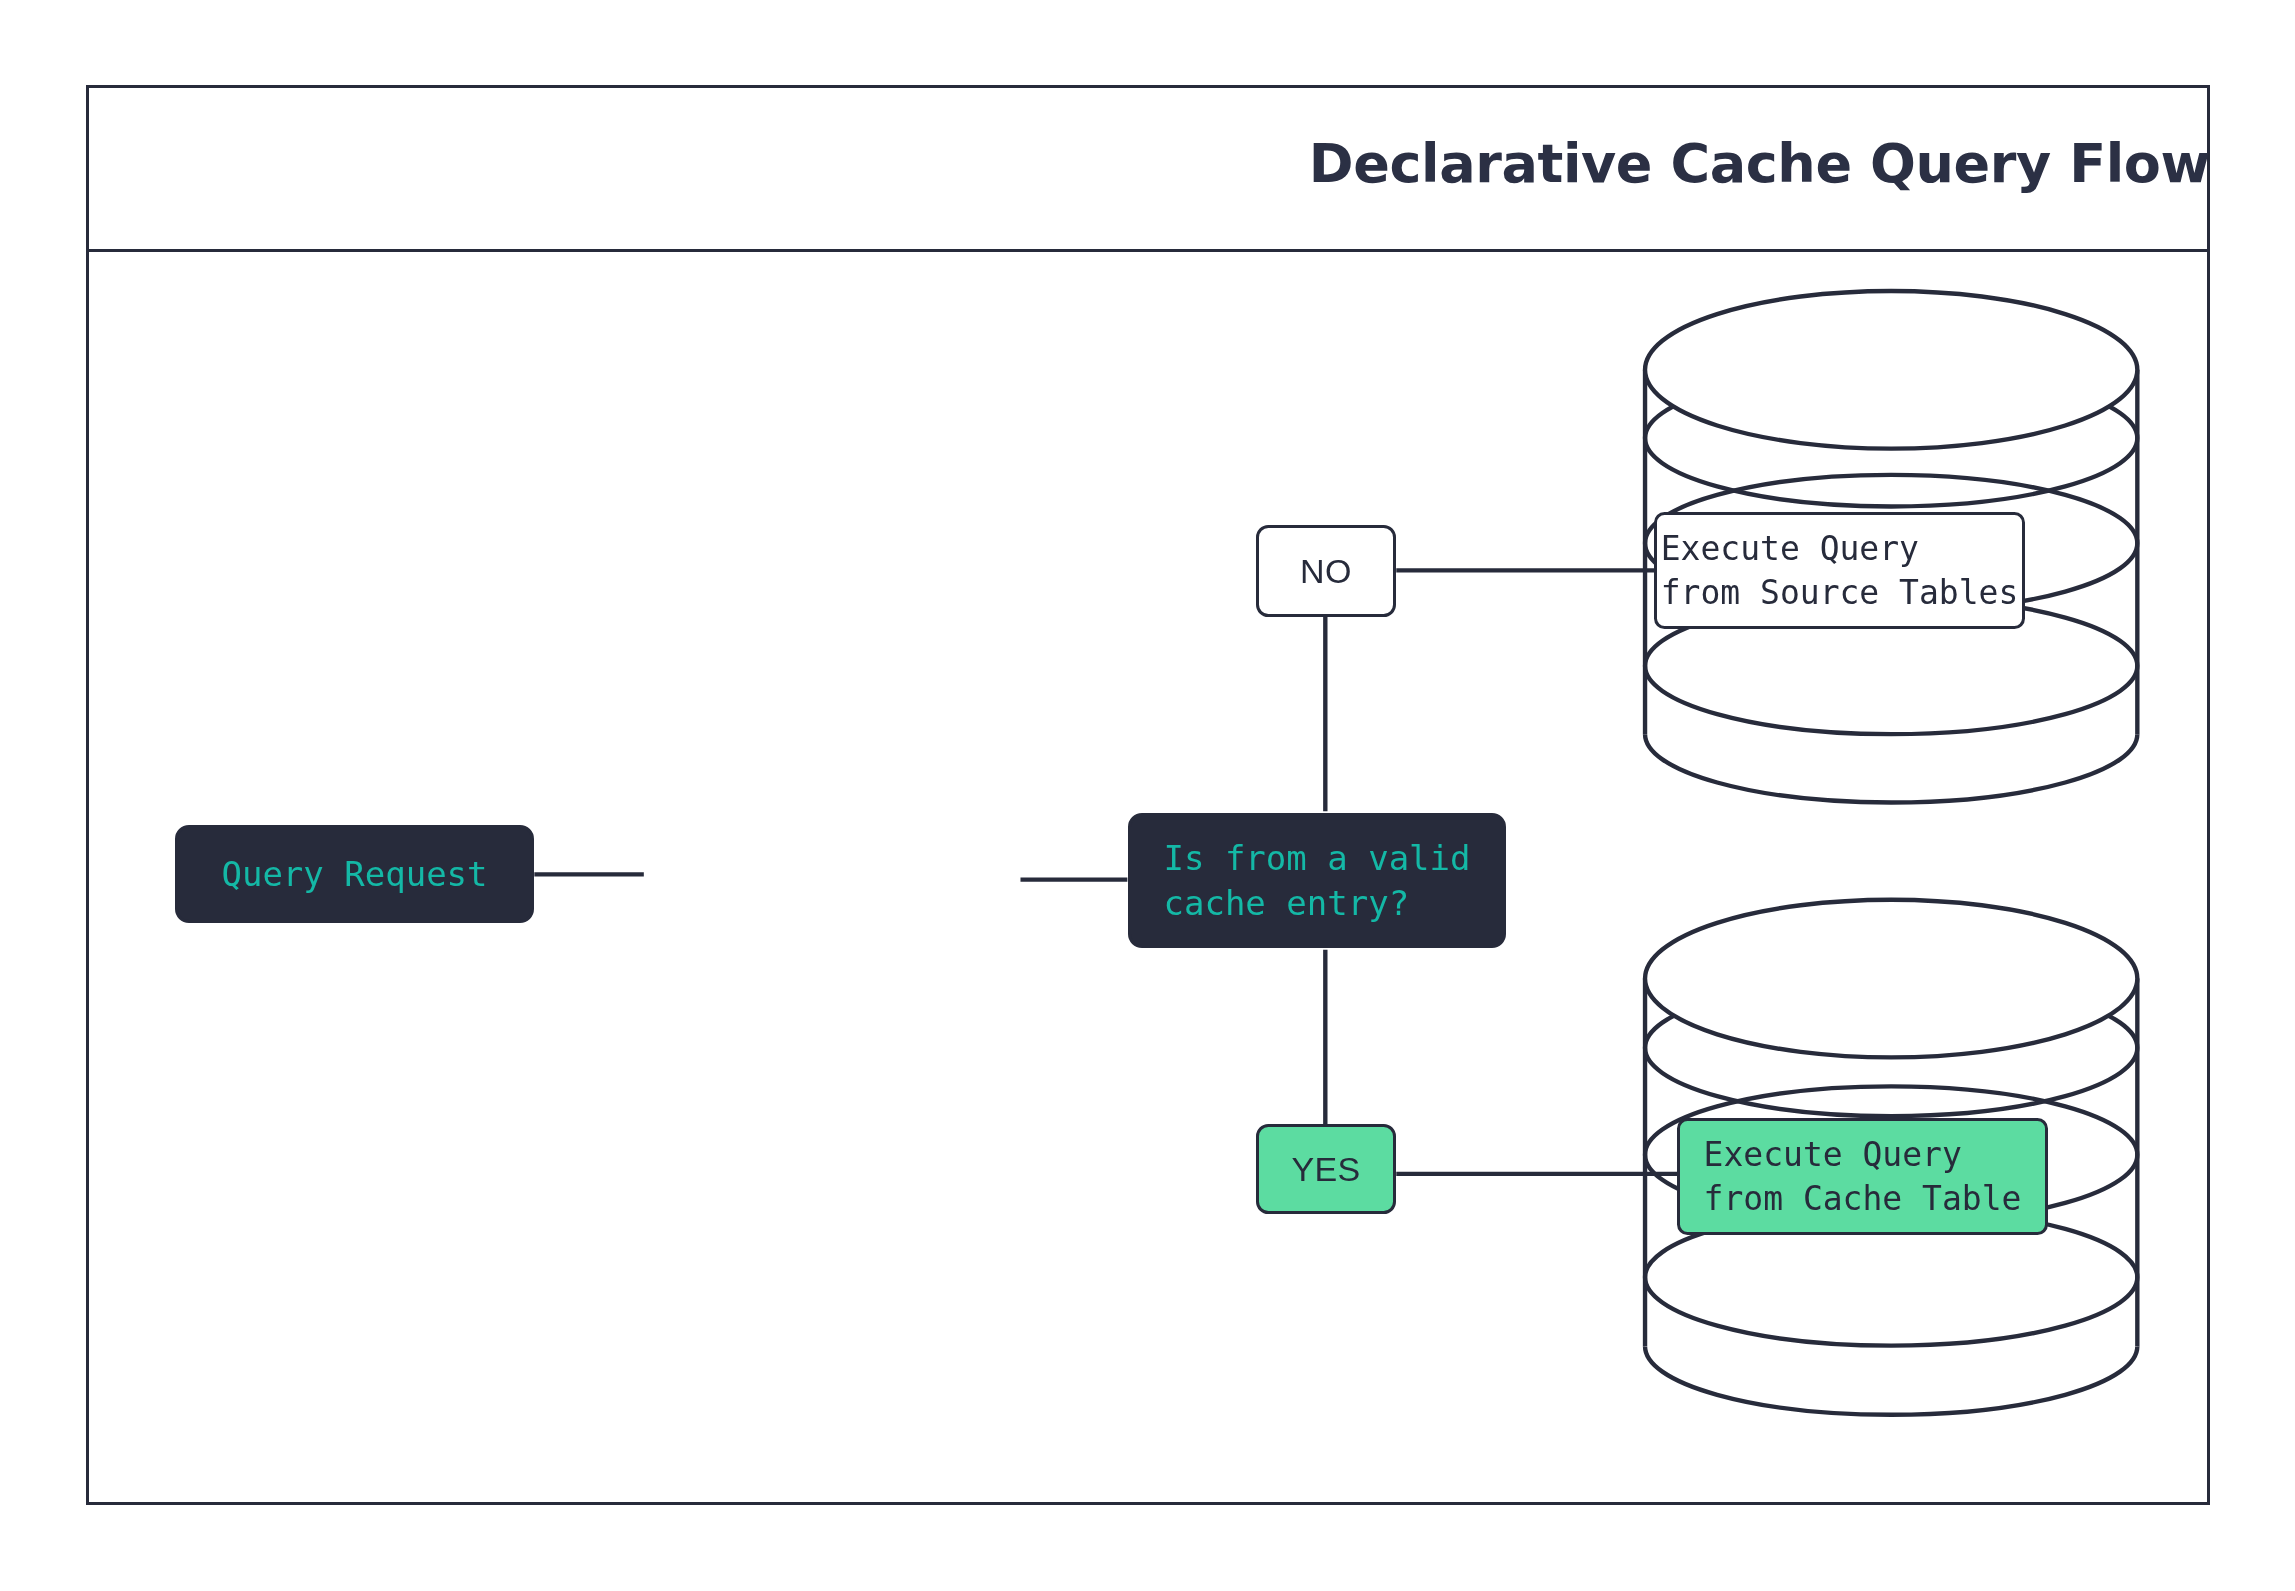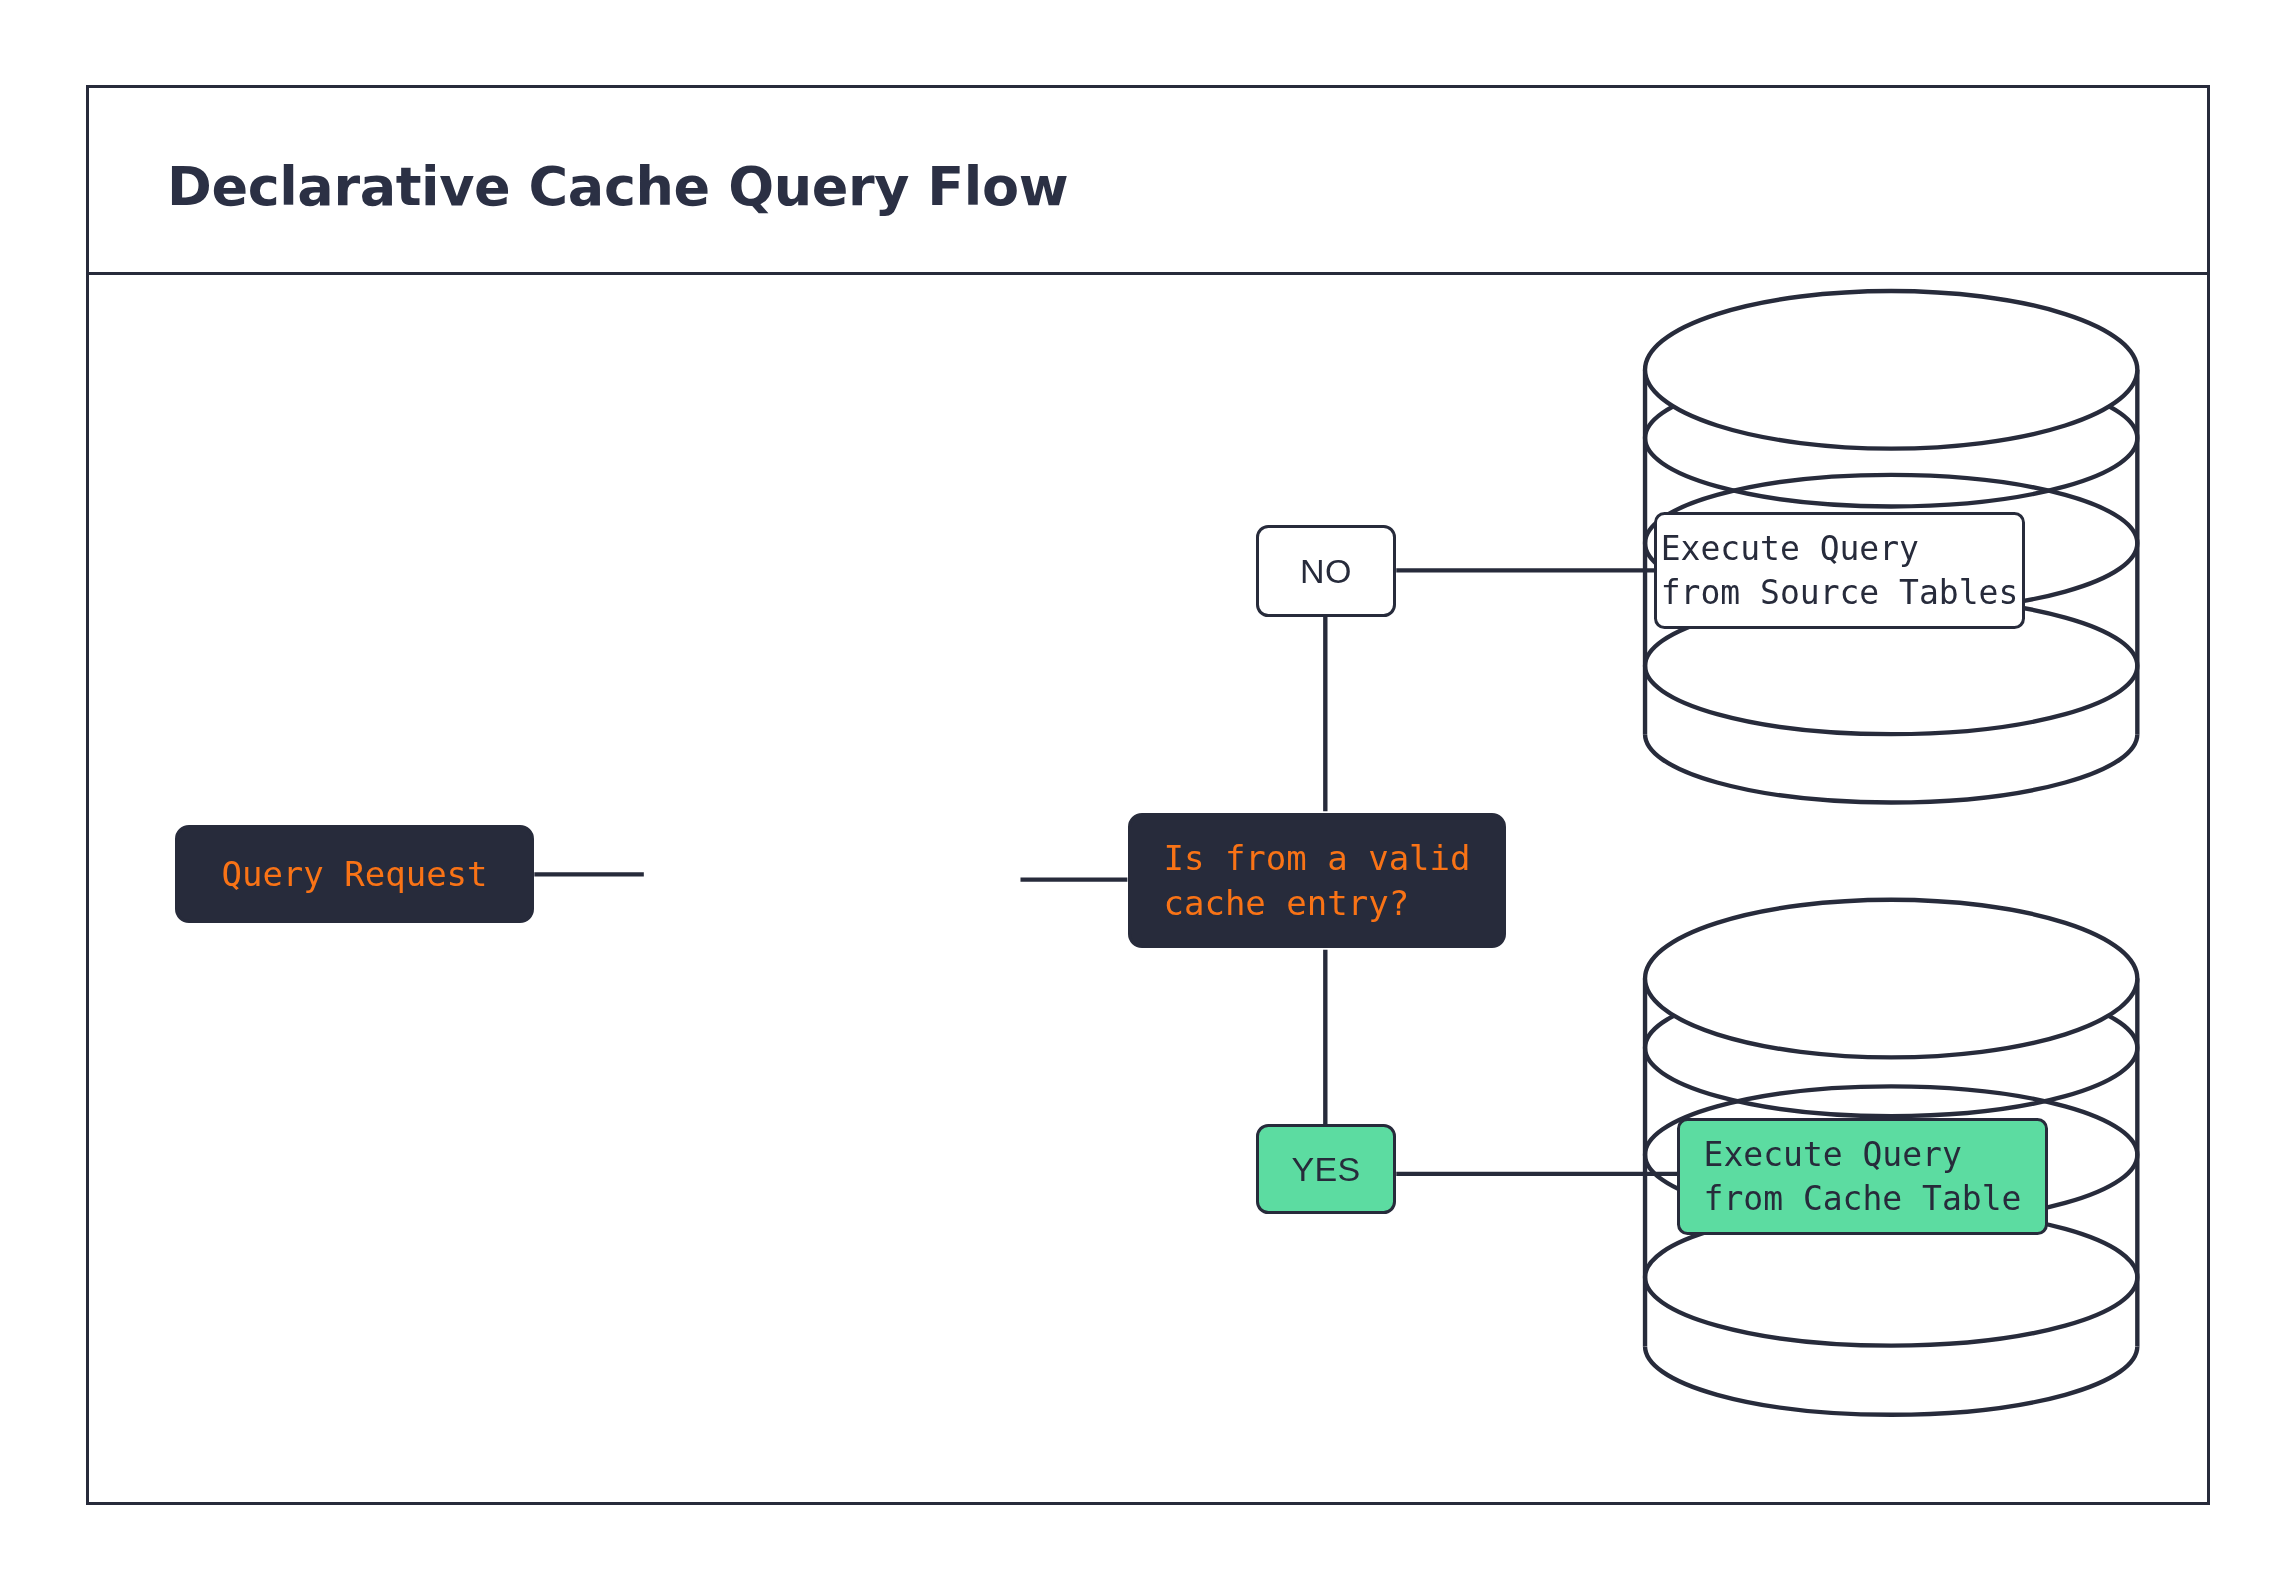--- a/index.html
+++ b/index.html
@@ -30,27 +30,28 @@
     top: 85px;
     width: 2124px;
     height: 1420px;
     border: 3.5px solid #272b3b;
     box-sizing: border-box;
     background: #ffffff;
   }
   .title-bar {
     position: absolute;
     left: 86px;
-    top: 100px;
+    top: 77px;
     width: 2124px;
     height: 175px;
     box-sizing: border-box;
     border-bottom: 3.5px solid #272b3b;
     display: flex;
     align-items: center;
+    justify-content: flex-end;
   }
   .title-text {
     margin-left: 81px;
     font-size: 54px;
     font-weight: bold;
     color: #2b3044;
     font-family: "DejaVu Sans", "Liberation Sans", sans-serif;
     letter-spacing: -0.4px;
     white-space: nowrap;
   }
@@ -71,21 +72,21 @@
     display: flex;
     align-items: center;
     justify-content: center;
     font-family: "DejaVu Sans Mono", "Liberation Mono", monospace;
     line-height: 1.32;
     white-space: pre-line;
   }
 
   .node-dark {
     background: #272b3b;
-    color: #f97316;
+    color: #14b8a6;
     border: 3.5px solid #272b3b;
     border-radius: 12.3px;
   }
   .node-green {
     background: #5cdca1;
     color: #272b3b;
     border: 3.5px solid #272b3b;
     border-radius: 12.3px;
   }
   .node-white {

